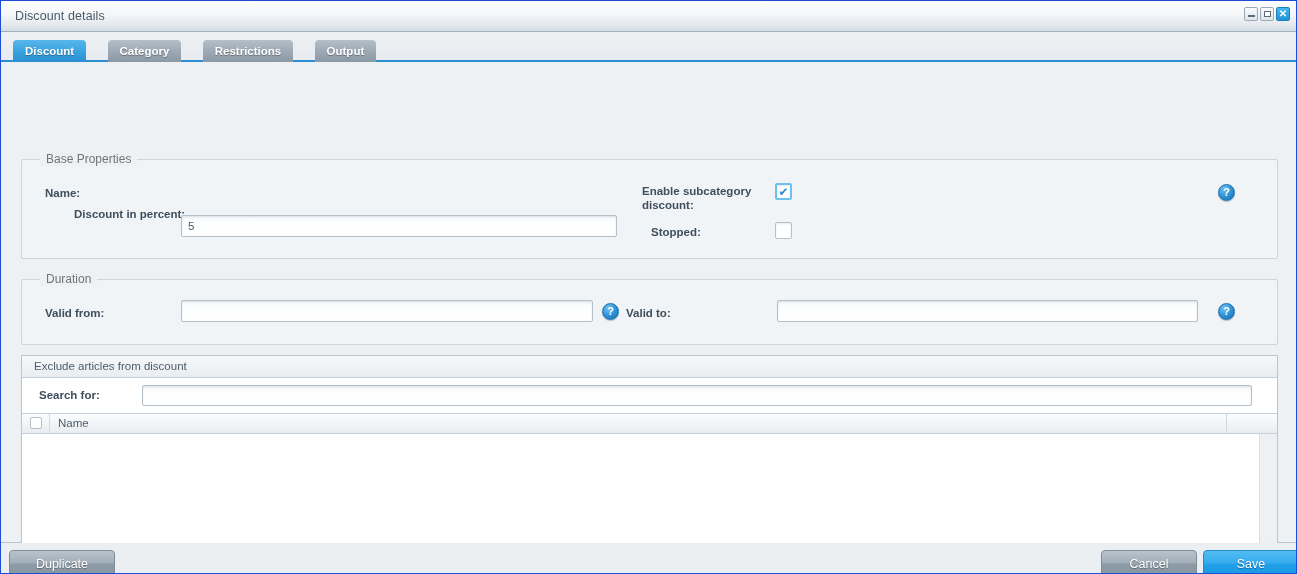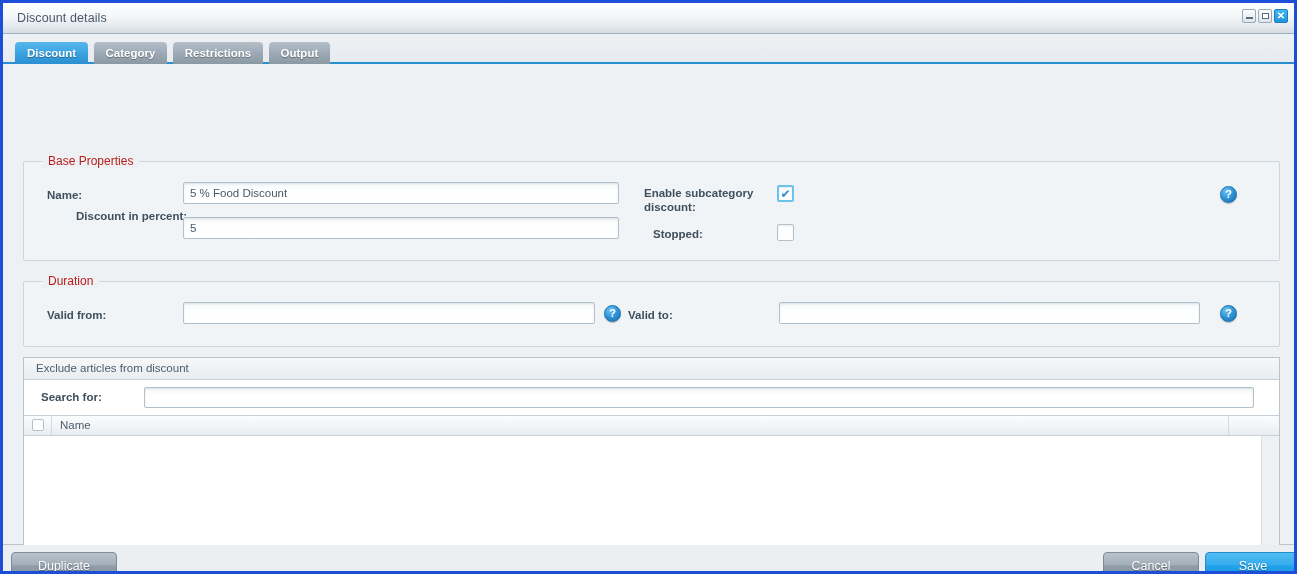--- a/index.html
+++ b/index.html
@@ -10,21 +10,21 @@
     font-size: 12px;
     color: #3c4d5c;
     background: #eceff1;
     overflow: hidden;
   }
 
   .window {
     position: relative;
     width: 1297px; height: 574px;
     background: #eef1f3;
-    border: 3px solid #1d4ed8;
+    border: 1px solid #1d4ed8;
     overflow: hidden;
   }
 
   
   .titlebar {
     position: relative;
     height: 31px;
     background: linear-gradient(to bottom, #fdfefe 0%, #f4f6f8 45%, #e4e9ee 78%, #d4dce3 100%);
     border-bottom: 1px solid #9fb0bd;
   }
@@ -89,21 +89,21 @@
     margin-top: 8px;
     padding: 0 12px;
     line-height: 22px;
     font-size: 11.5px;
     font-weight: bold;
     color: #ffffff;
     text-shadow: 0 1px 1px rgba(0,0,0,.35);
     border-radius: 4px 4px 0 0;
     background: linear-gradient(to bottom, #b4bfc8 0%, #9daab5 50%, #8b99a5 100%);
     vertical-align: top;
-    margin-right: 2px;
+    margin-right: 18px;
   }
   .tab.active {
     background: linear-gradient(to bottom, #58b7ec 0%, #3ba3e0 50%, #2b8fd1 100%);
   }
 
   
   .content {
     position: relative;
     height: 481px;
     background: #eef1f3;
@@ -115,21 +115,21 @@
     border: 1px solid #cdd6dd;
     background: #f1f4f6;
     border-radius: 2px;
   }
   .legend {
     position: absolute;
     top: -8px; left: 18px;
     padding: 0 6px;
     background: #eef1f3;
     font-size: 12px;
-    color: #b91c1c;
+    color: #737373;
   }
 
   #base-props { left: 20px; top: 97px; width: 1257px; height: 100px; }
   #duration   { left: 20px; top: 217px; width: 1257px; height: 66px; }
 
   .lbl {
     position: absolute;
     font-size: 11.5px;
     font-weight: bold;
     color: #3f4f5d;
@@ -328,21 +328,20 @@
     <div class="tab">Restrictions</div>
     <div class="tab">Output</div>
   </div>
 
   <div class="content">
 
     <div class="fieldset" id="base-props">
       <div class="legend">Base Properties</div>
 
       <div class="lbl" style="left:23px; top:26px;">Name:</div>
-      <div class="tinput" style="left:159px; top:20px; width:436px;">5 % Food Discount</div>
 
       <div class="lbl" style="left:23px; top:47px;margin-left:29px;">Discount in percent:</div>
       <div class="tinput spinner" style="left:159px; top:55px; width:436px;">5</div>
 
       <div class="lbl" style="left:620px; top:24px; width:110px;">Enable subcategory discount:</div>
       <div class="cbox checked" style="left:753px; top:23px;"></div>
 
       <div class="lbl" style="left:629px; top:65px;">Stopped:</div>
       <div class="cbox" style="left:753px; top:62px;"></div>
 

